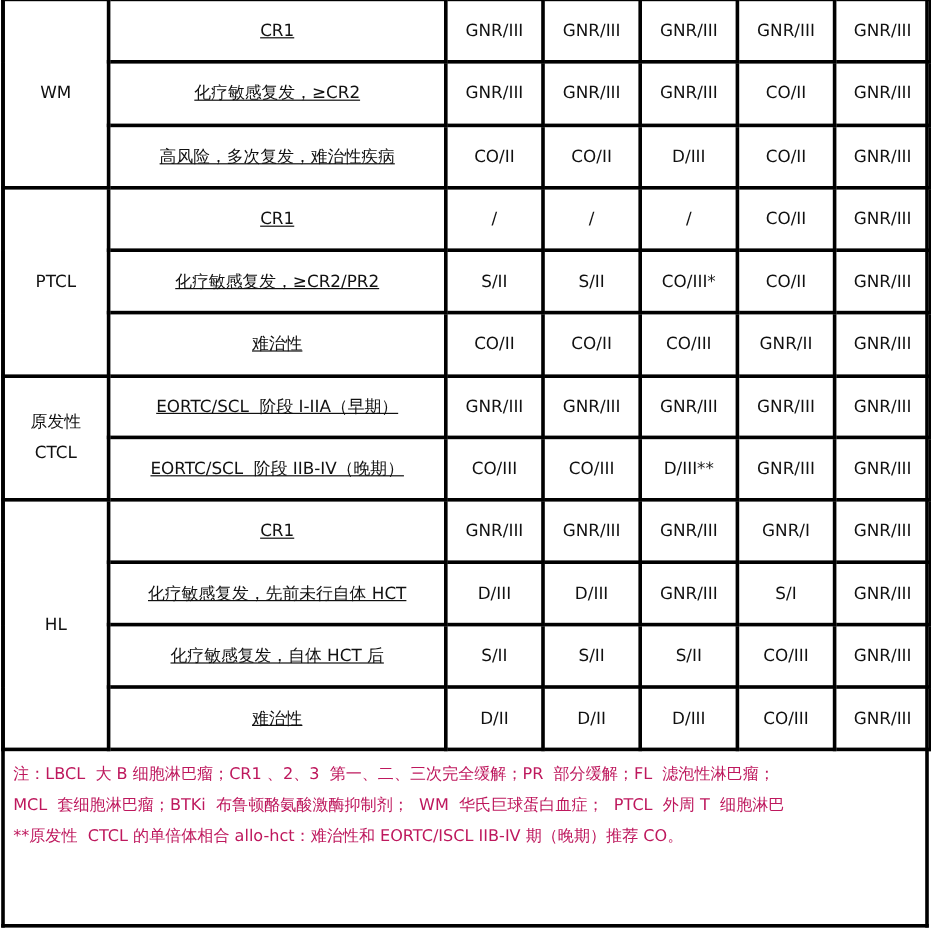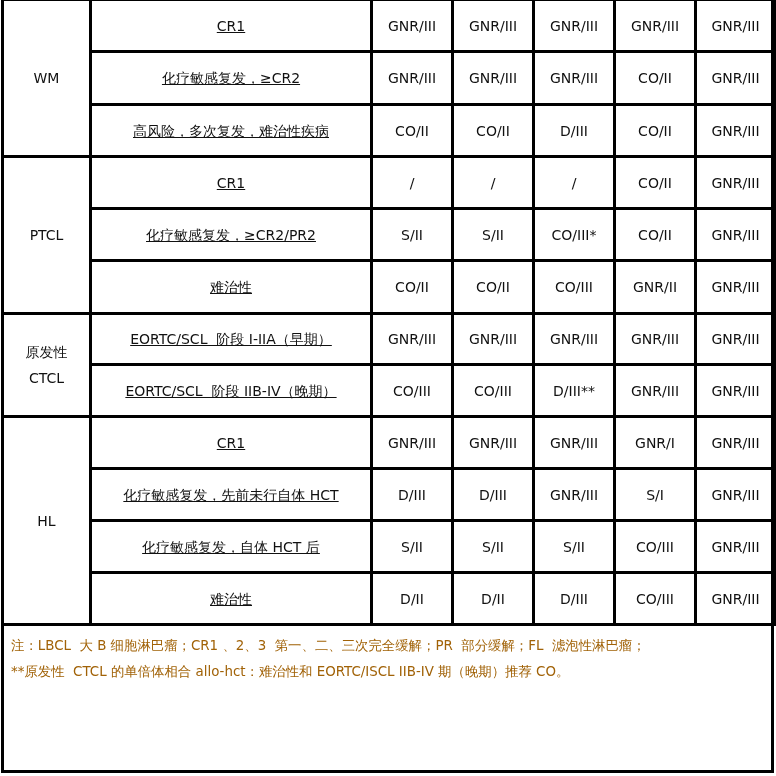--- a/index.html
+++ b/index.html
@@ -11,21 +11,21 @@
   table.grid { position: absolute; left: 1px; top: -2px; border-collapse: collapse;
                table-layout: fixed; width: 773px; }
   table.grid td { border: 3px solid #000; text-align: center; vertical-align: middle;
                   font-size: 14px; padding: 0; line-height: 20px; }
   table.grid tr { height: 52px; }
   td.group { font-size: 15px; }
   td.cond { font-size: 14px; text-decoration: underline; }
   td.val { font-size: 14px; }
   .notes { position: absolute; left: 4px; top: 624px; width: 764px; height: 146px;
            box-sizing: border-box; padding: 9px 6px 0 7px; font-size: 13.4px; line-height: 26px;
-           color: #a16207; }
+           color: #be185d; }
   .notes p { margin: 0; white-space: nowrap; }
 </style>
 </head>
 <body>
 
 <table class="grid">
   <colgroup>
     <col style="width:88px">
       <col style="width:281px">
     <col style="width:81px">
@@ -142,14 +142,15 @@
       <td class="val">CO/III</td>
       <td class="val">GNR/III</td>
     </tr>
   </tbody>
 </table>
 
 <div class="frame"></div>
 
 <div class="notes">
   <p style="white-space:pre">注：LBCL  大 B 细胞淋巴瘤；CR1 、2、3  第一、二、三次完全缓解；PR  部分缓解；FL  滤泡性淋巴瘤；</p>
+  <p style="white-space:pre">MCL  套细胞淋巴瘤；BTKi  布鲁顿酪氨酸激酶抑制剂；  WM  华氏巨球蛋白血症；  PTCL  外周 T  细胞淋巴</p>
   <p style="white-space:pre">**原发性  CTCL 的单倍体相合 allo-hct：难治性和 EORTC/ISCL IIB-IV 期（晚期）推荐 CO。</p>
 </div>
 
 </body></html>

